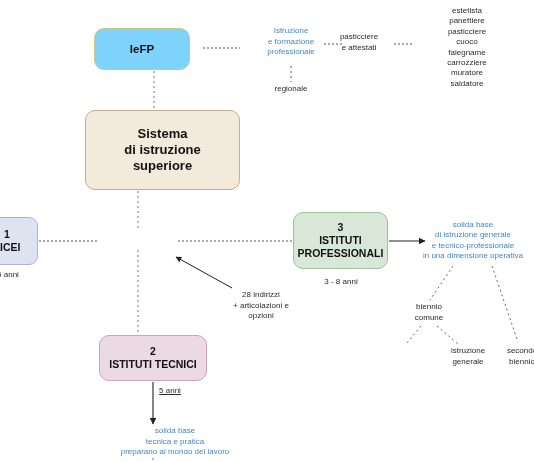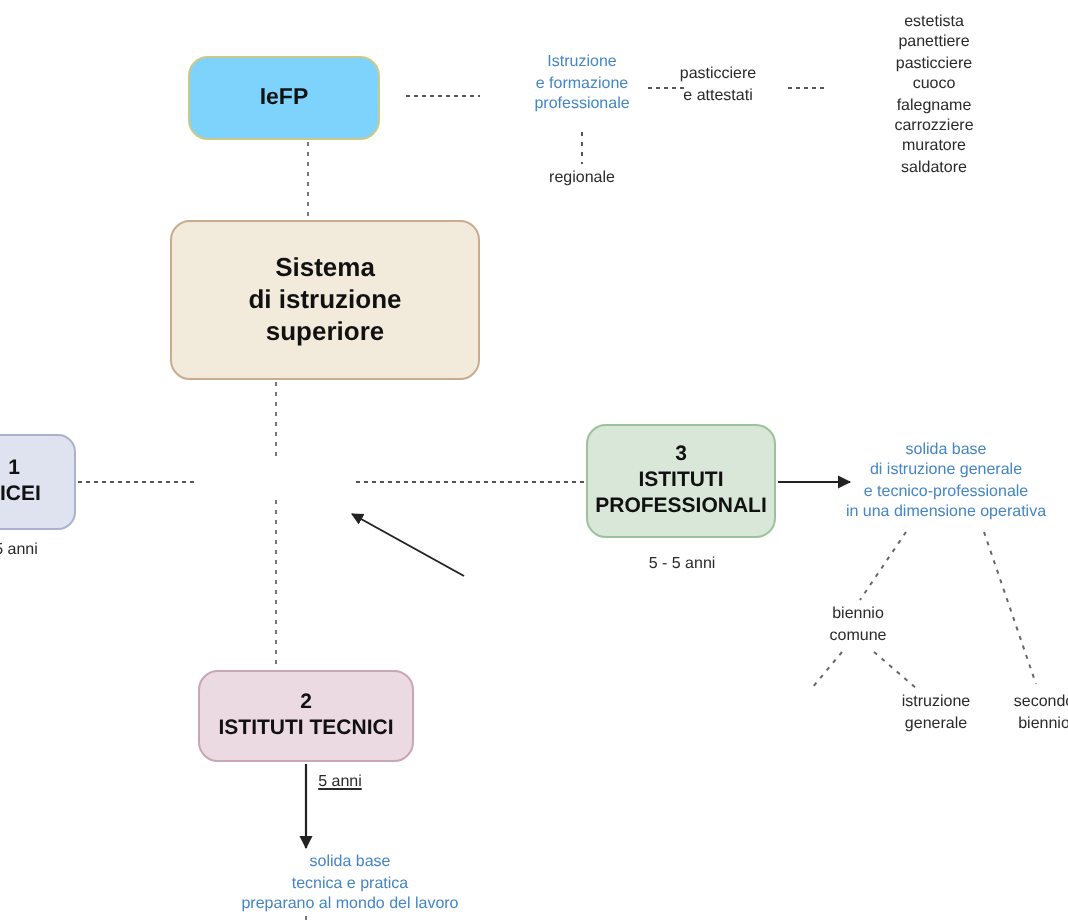--- a/index.html
+++ b/index.html
@@ -159,24 +159,27 @@
 pasticciere
 cuoco
 falegname
 carrozziere
 muratore
 saldatore</div>
 
 
   <div class="lbl left lbl-anni-licei">5 anni</div>
 
-  <div class="lbl lbl-anni-prof">5 - 5 anni</div>
+  <div class="lbl lbl-anni-prof">3 - 8 anni</div>
 
   <div class="lbl lbl-anni-tec">5 anni</div>
 
+  <div class="lbl lbl-indirizzi">28 indirizzi
++ articolazioni e
+opzioni</div>
 
   <div class="lbl blue lbl-solida-prof">solida base
 di istruzione generale
 e tecnico-professionale
 in una dimensione operativa</div>
 
   <div class="lbl lbl-biennio">biennio
 comune</div>
 
 

